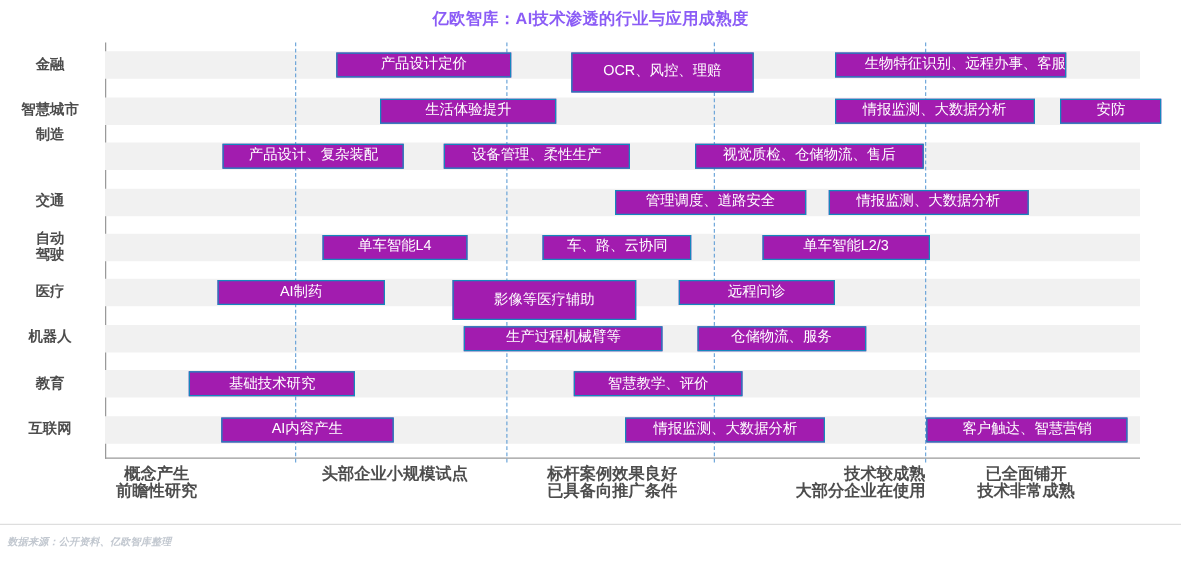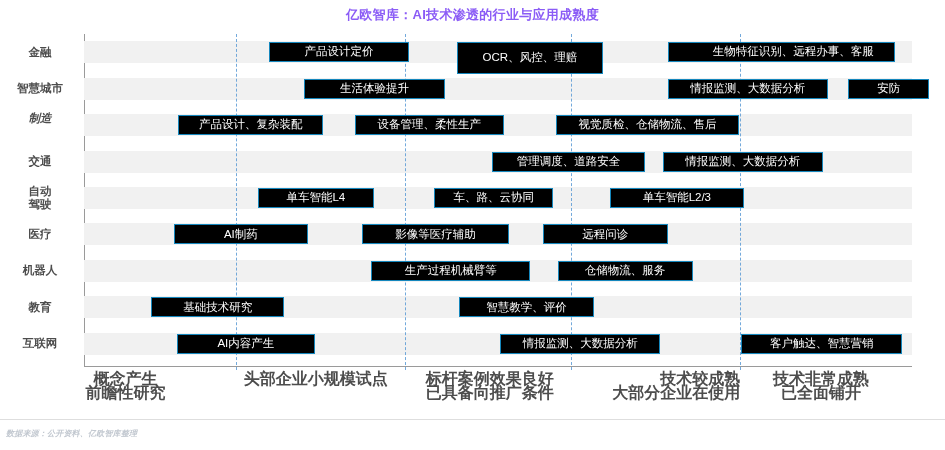--- a/index.html
+++ b/index.html
@@ -56,36 +56,36 @@
   .gridline{
     position:absolute;top:0;height:336px;
     width:0;
     border-left:1px dashed #5b9bd5;
     opacity:.85;
   }
 
   
   .bar{
     position:absolute;
-    background:#000000;
+    background:#a21caf;
     border:1px solid #1587bd;
     box-sizing:border-box;
     color:#ffffff;
     font-size:11.5px;
     display:flex;align-items:center;justify-content:center;
     white-space:nowrap;
     overflow:hidden;
     line-height:1;
   }
 
   
   .xtick{
     position:absolute;
     text-align:center;
-    font-size:16px;color:#4d4d4d;font-weight:bold;
+    font-size:13px;color:#4d4d4d;font-weight:bold;
     line-height:14px;
     top:372px;
   }
 
   
   .footer-rule{
     position:absolute;left:0;top:419px;width:945px;height:1px;background:#dedede;
   }
   .footer-note{
     position:absolute;left:6px;top:428px;
@@ -112,52 +112,52 @@
       <div class="row-band" style="top: 189.444px; height: 22px;"></div>
       <div class="row-band" style="top: 225.889px; height: 22px;"></div>
       <div class="row-band" style="top: 262.333px; height: 22px;"></div>
       <div class="row-band" style="top: 298.778px; height: 22px;"></div>
       <div class="gridline" style="left: 152.352px;"></div>
       <div class="gridline" style="left: 321.264px;"></div>
       <div class="gridline" style="left: 486.864px;"></div>
       <div class="gridline" style="left: 655.776px;"></div>
       <div class="bar" style="left: 184.644px; width: 140.76px; top: 8.22222px; height: 20px;">产品设计定价</div>
       <div class="bar" style="left: 372.6px; width: 146.556px; top: 8.22222px; height: 32px;">OCR、风控、理赔</div>
-      <div class="bar" style="left: 583.74px; width: 227px; top: 8.22222px; height: 20px; padding-left: 24px;">生物特征识别、远程办事、客服</div>
+      <div class="bar" style="left: 583.74px; width: 185px; top: 8.22222px; height: 20px; padding-left: 24px;">生物特征识别、远程办事、客服</div>
       <div class="bar" style="left: 220.248px; width: 140.76px; top: 44.6667px; height: 20px;">生活体验提升</div>
       <div class="bar" style="left: 583.74px; width: 159.804px; top: 44.6667px; height: 20px;">情报监测、大数据分析</div>
       <div class="bar" style="left: 764.244px; width: 81.144px; top: 44.6667px; height: 20px;">安防</div>
       <div class="bar" style="left: 94.392px; width: 144.9px; top: 81.1111px; height: 20px;">产品设计、复杂装配</div>
       <div class="bar" style="left: 270.756px; width: 149px; top: 81.1111px; height: 20px;">设备管理、柔性生产</div>
       <div class="bar" style="left: 471.96px; width: 182.988px; top: 81.1111px; height: 20px;">视觉质检、仓储物流、售后</div>
       <div class="bar" style="left: 408.204px; width: 152.352px; top: 117.556px; height: 20px;">管理调度、道路安全</div>
       <div class="bar" style="left: 578.772px; width: 159.804px; top: 117.556px; height: 20px;">情报监测、大数据分析</div>
       <div class="bar" style="left: 173.88px; width: 115.92px; top: 154px; height: 20px;">单车智能L4</div>
       <div class="bar" style="left: 350.244px; width: 119.232px; top: 154px; height: 20px;">车、路、云协同</div>
       <div class="bar" style="left: 525.78px; width: 134.136px; top: 154px; height: 20px;">单车智能L2/3</div>
       <div class="bar" style="left: 90.252px; width: 133.308px; top: 190.444px; height: 20px;">AI制药</div>
-      <div class="bar" style="left: 278.208px; width: 146.556px; top: 190.444px; height: 20px;">影像等医疗辅助</div>
+      <div class="bar" style="left: 278.208px; width: 146.556px; top: 190.444px; height: 32px;">影像等医疗辅助</div>
       <div class="bar" style="left: 458.712px; width: 125.028px; top: 190.444px; height: 20px;">远程问诊</div>
       <div class="bar" style="left: 287.316px; width: 158.976px; top: 226.889px; height: 20px;">生产过程机械臂等</div>
       <div class="bar" style="left: 473.616px; width: 134.964px; top: 226.889px; height: 20px;">仓储物流、服务</div>
       <div class="bar" style="left: 67.068px; width: 133.308px; top: 263.333px; height: 20px;">基础技术研究</div>
       <div class="bar" style="left: 375.084px; width: 134.964px; top: 263.333px; height: 20px;">智慧教学、评价</div>
       <div class="bar" style="left: 92.736px; width: 138.276px; top: 299.778px; height: 20px;">AI内容产生</div>
       <div class="bar" style="left: 416.484px; width: 159.804px; top: 299.778px; height: 20px;">情报监测、大数据分析</div>
       <div class="bar" style="left: 657.432px; width: 160.632px; top: 299.778px; height: 20px;">客户触达、智慧营销</div>
     </div>
 
   <div id="cat-labels">
       <div class="cat-label" style="top: 45.7222px;">
         <div>金融</div>
       </div>
       <div class="cat-label" style="top: 82.1667px;">
         <div>智慧城市</div>
       </div>
-      <div class="cat-label" style="top: 112px; font-style: italic;">
+      <div class="cat-label" style="top: 102px;">
         <div>制造</div>
       </div>
       <div class="cat-label" style="top: 155.056px;">
         <div>交通</div>
       </div>
       <div class="cat-label" style="top: 185px;">
         <div>自动</div>
         <div>驾驶</div>
       </div>
       <div class="cat-label" style="top: 227.944px;">
@@ -183,21 +183,21 @@
       </div>
       <div class="xtick" style="width: 170px; left: 404.72px;">
         <div>标杆案例效果良好</div>
         <div>已具备向推广条件</div>
       </div>
       <div class="xtick" style="width: 170px; left: 570.32px; text-align: right;">
         <div>技术较成熟</div>
         <div>大部分企业在使用</div>
       </div>
       <div class="xtick" style="width: 170px; left: 735.92px;">
+        <div>已全面铺开</div>
         <div>技术非常成熟</div>
-        <div>已全面铺开</div>
       </div>
     </div>
 
   <div class="footer-rule"></div>
   <div class="footer-note">数据来源：公开资料、亿欧智库整理</div>
 
 </div>
 
 </body></html>

